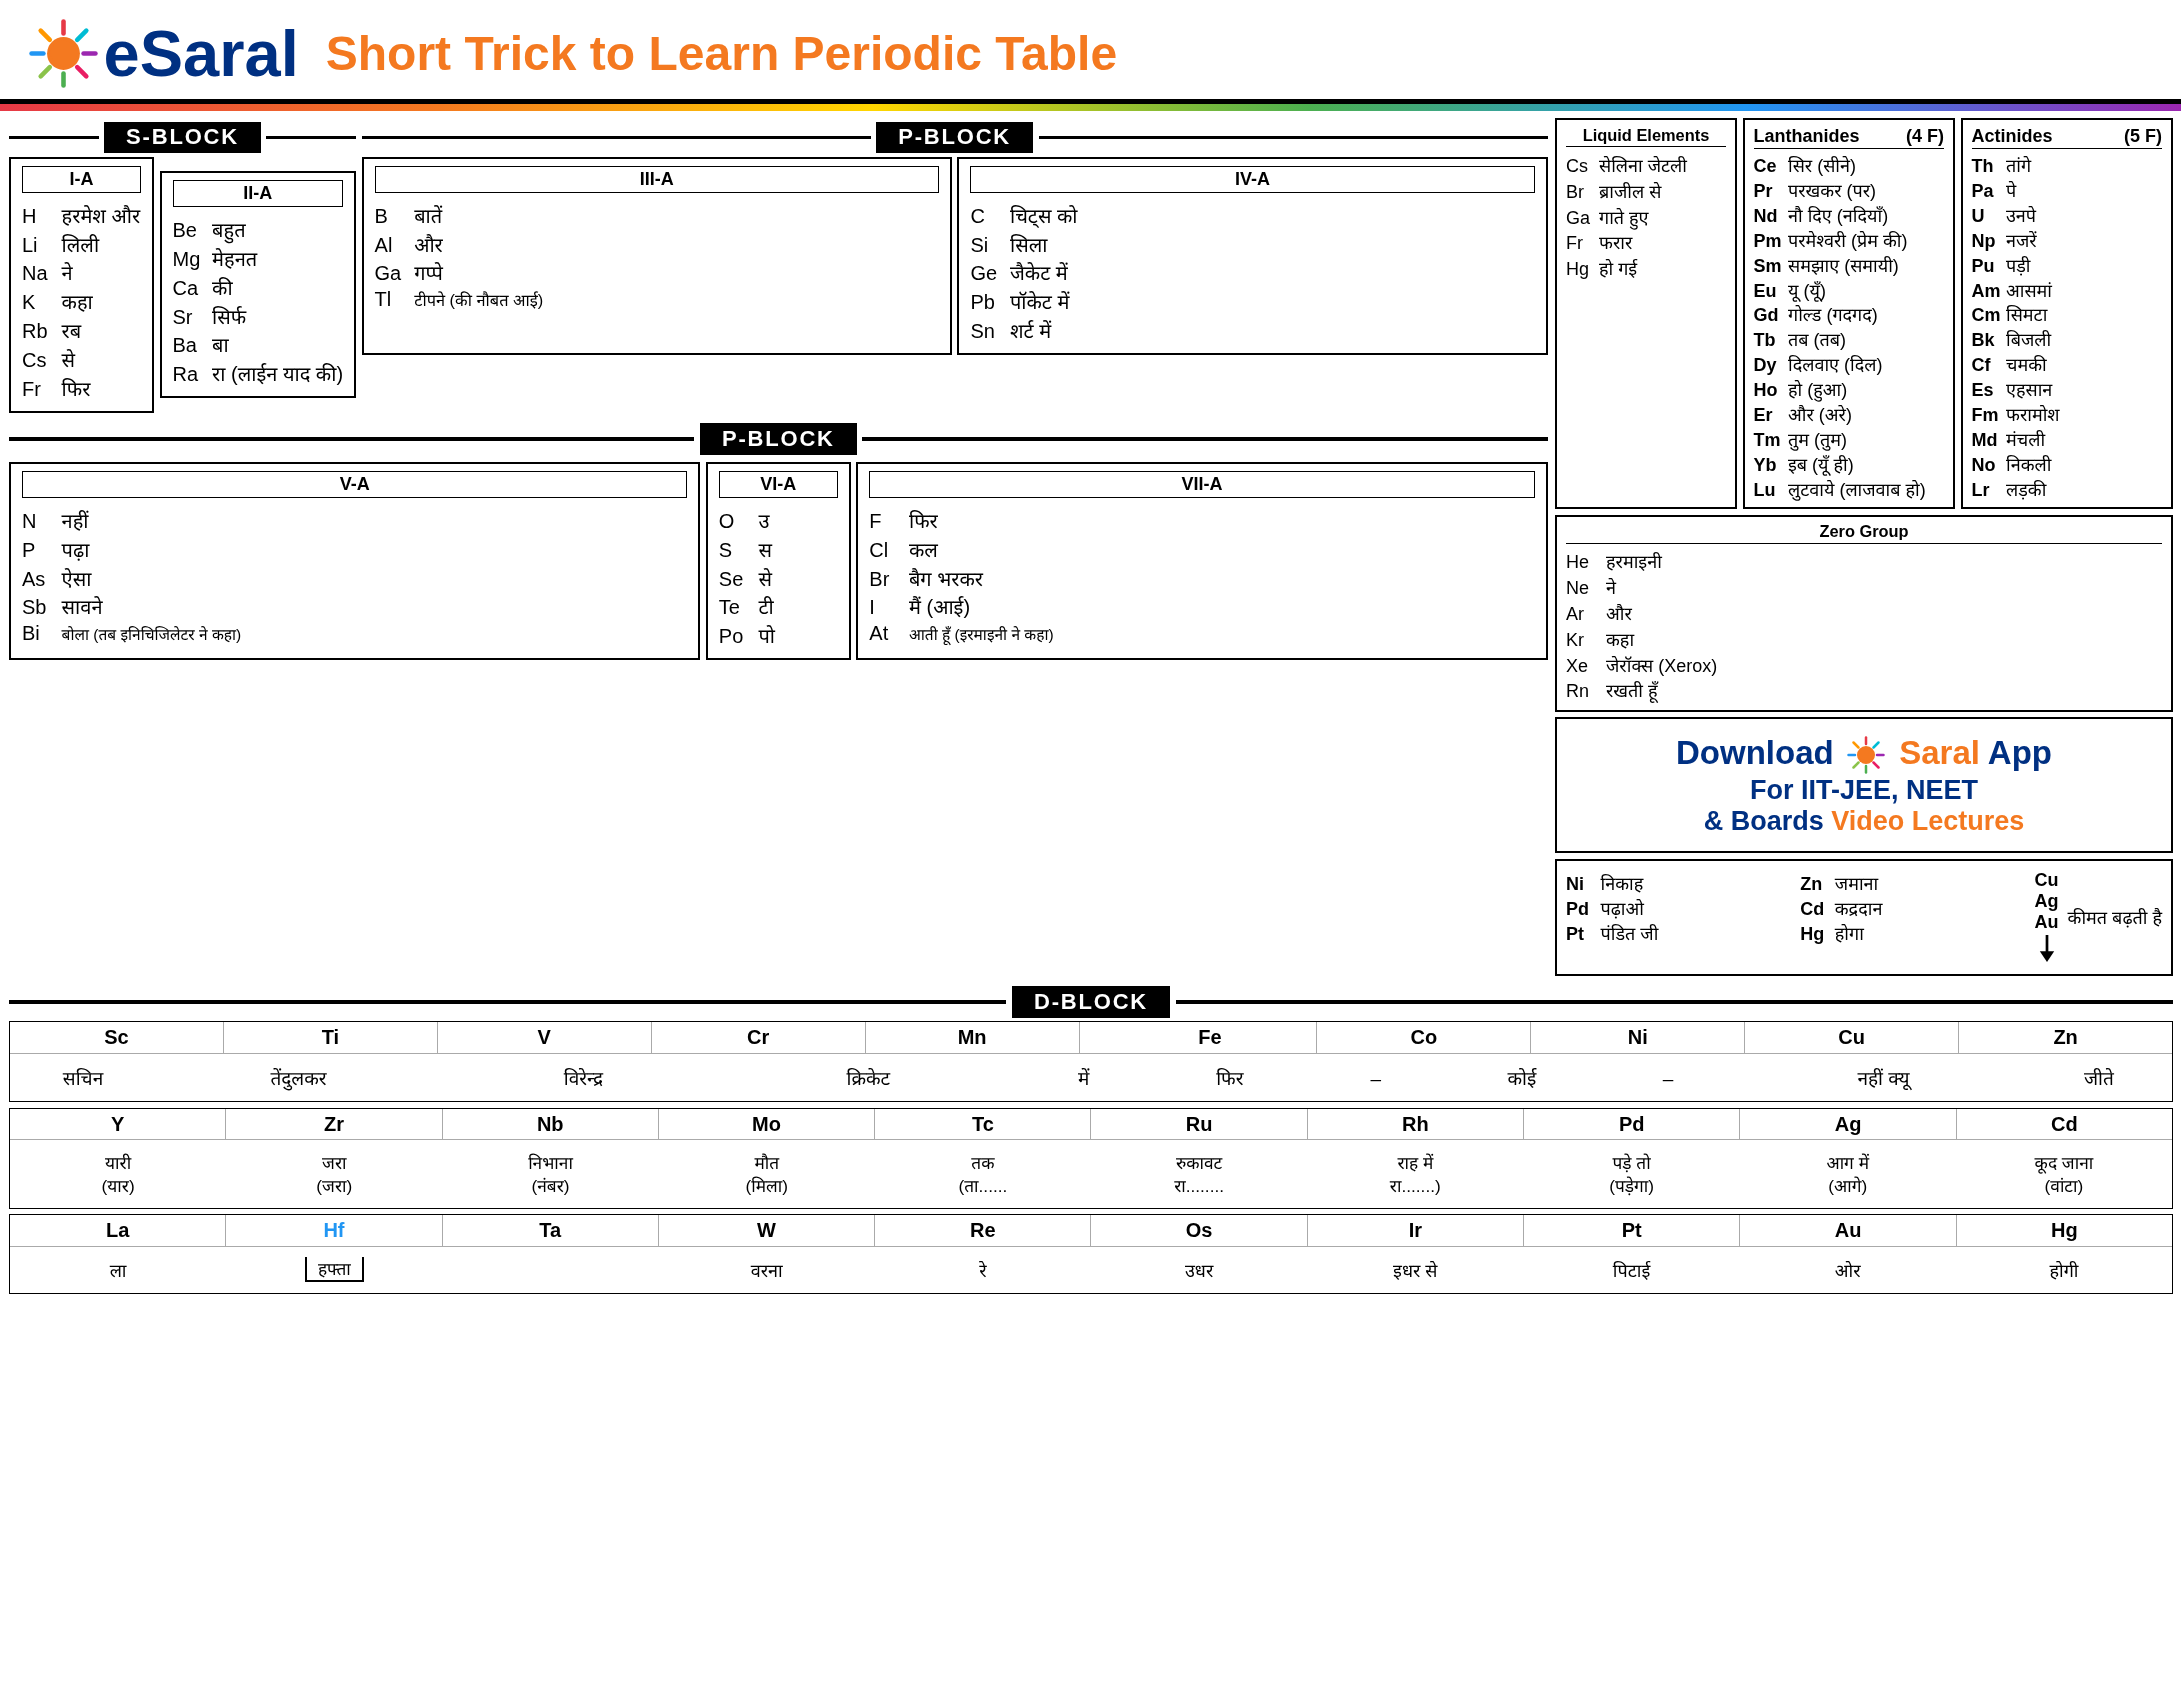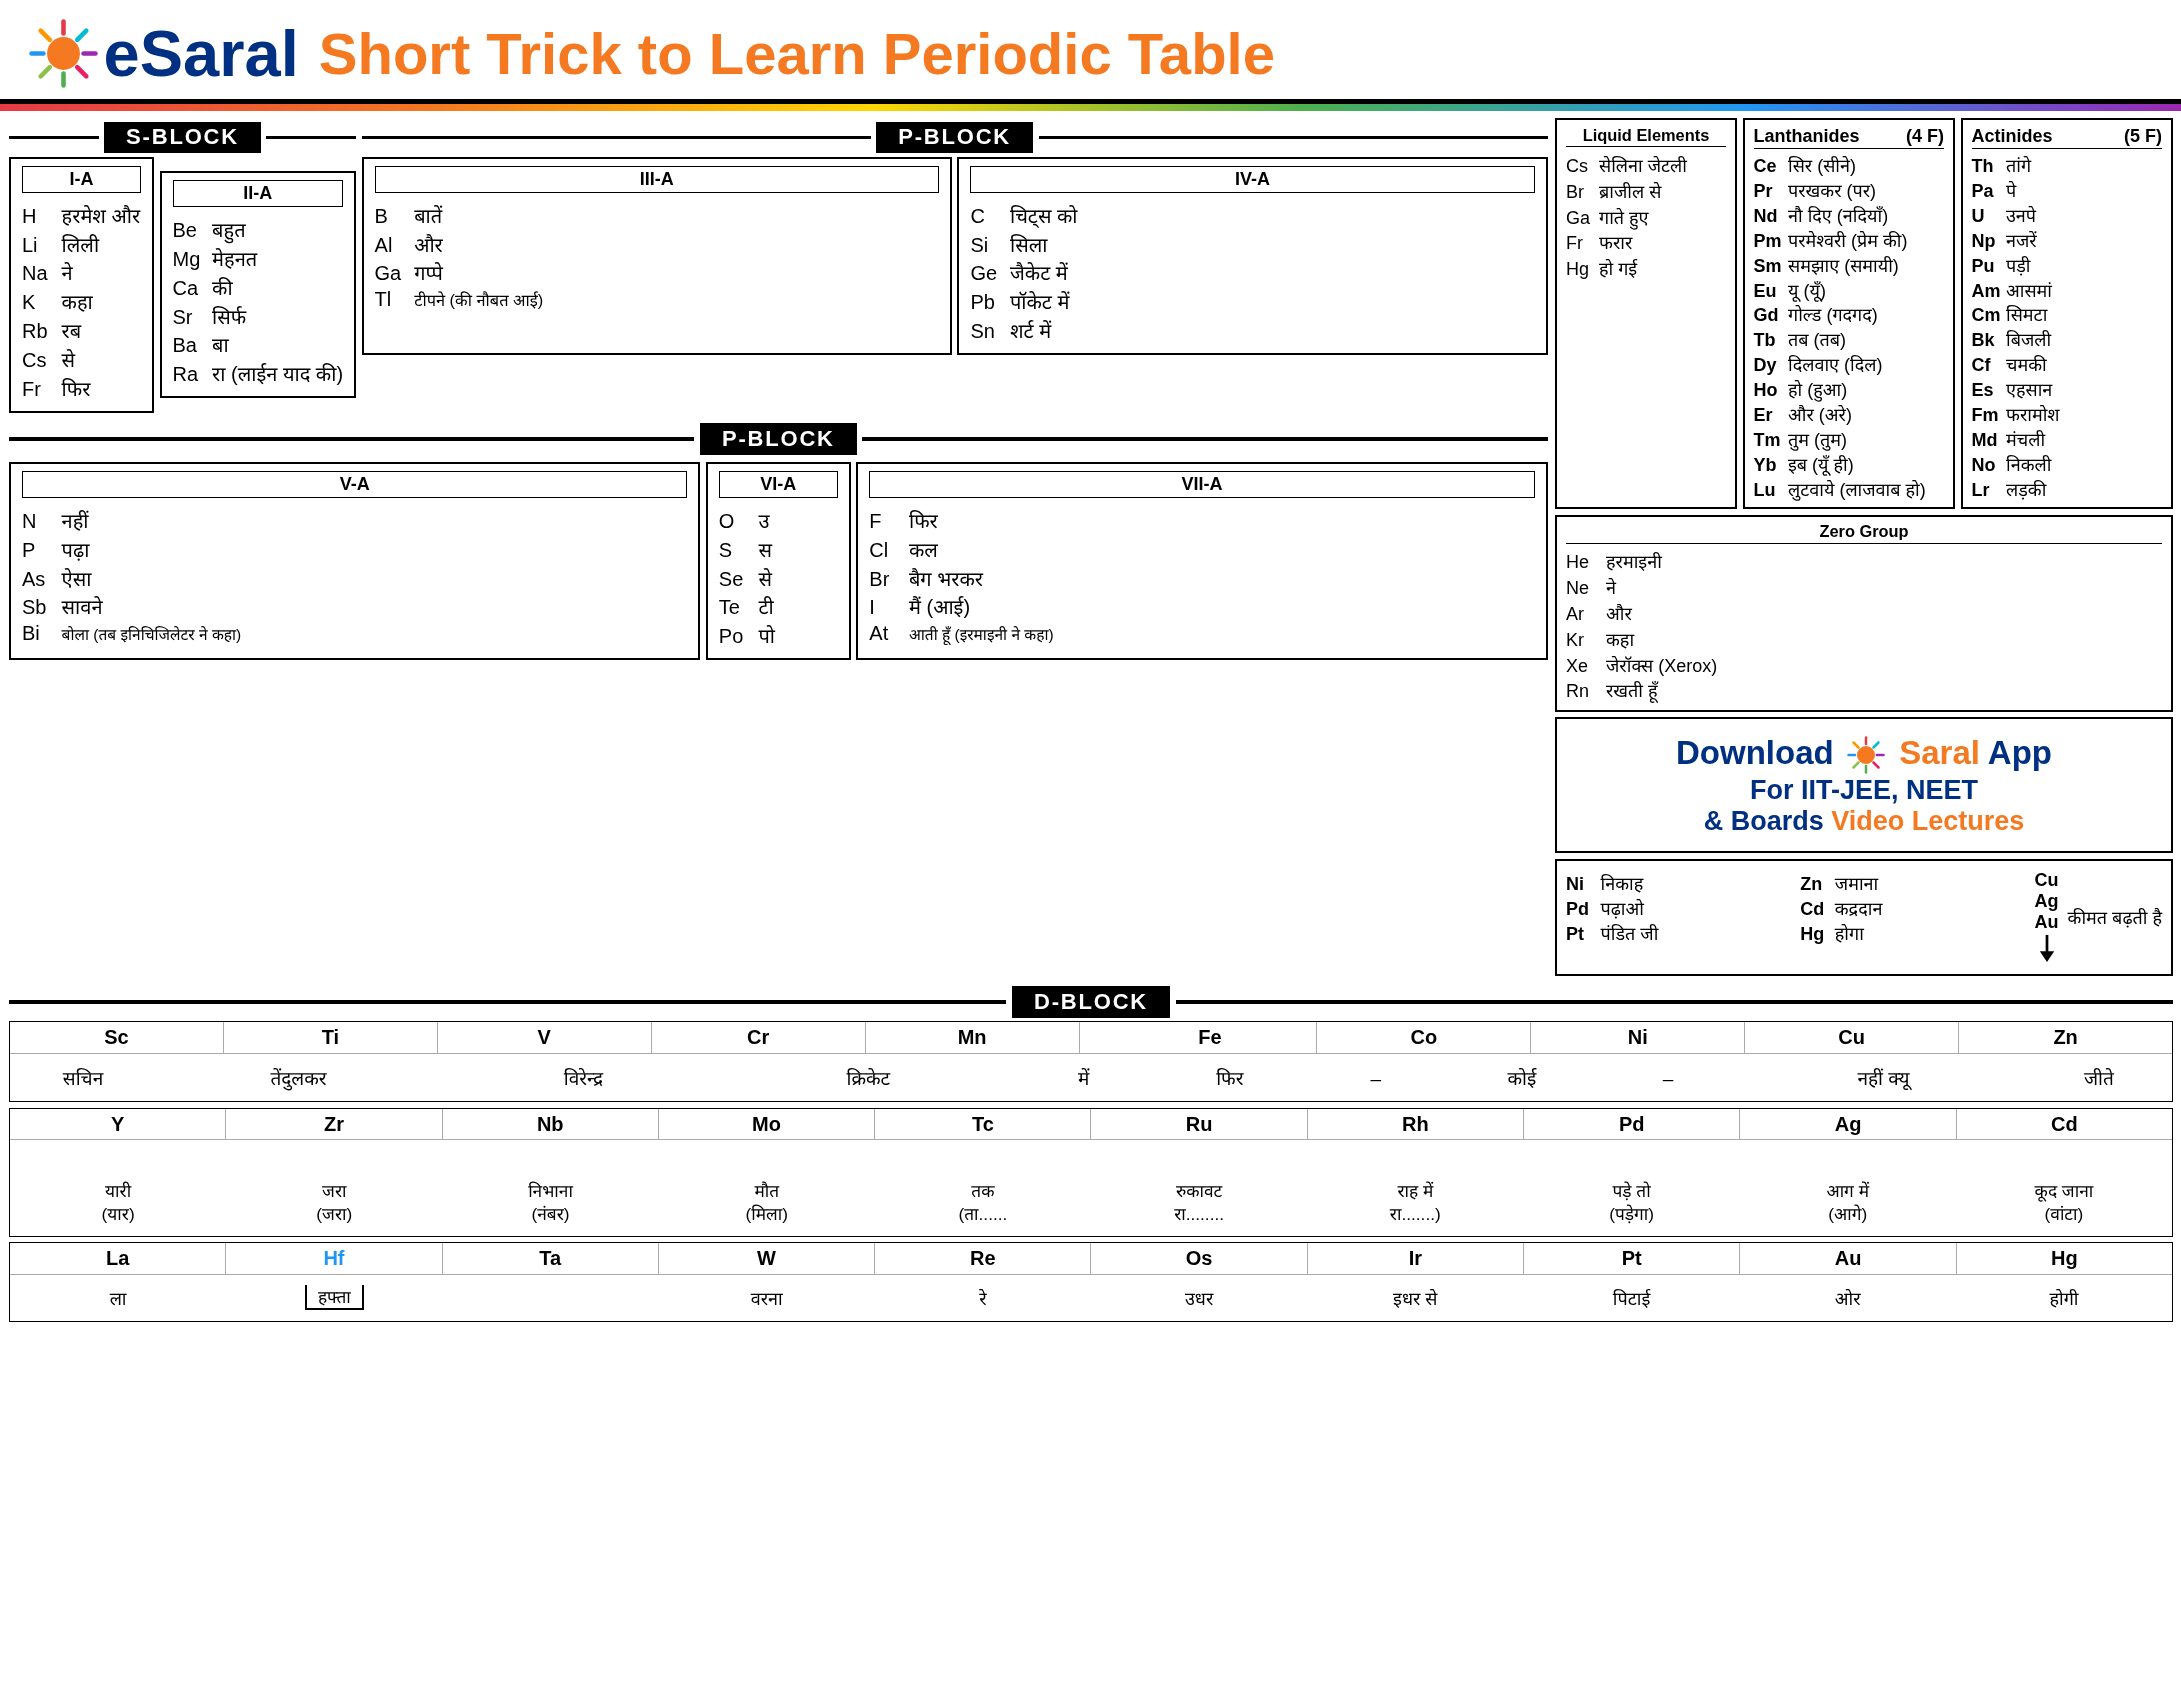--- a/index.html
+++ b/index.html
@@ -19,24 +19,24 @@
       border-bottom: 5.5px solid #000;
     }
     .logo-text {
       font-size: 65px;
       font-weight: 900;
       color: #003082;
       display: flex;
       align-items: center;
     }
     .header-subtitle {
-      font-size: 58px;
+      font-size: 48px;
       font-weight: 700;
       color: #003082;
-      margin-left: 20px;
+      margin-left: 27px;
     }
     .header-subtitle span {
       color: #f47920;
     }
 
     .group-box {
       border: 2.3px solid #000;
       padding: 7.3px 11px;
       min-width: 145px;
     }
@@ -735,21 +735,21 @@
       </div>
       <div style="display:flex;align-items:baseline;padding:7.3px 0;">
         <div style="flex:1;text-align:center;font-size:17.3px;padding:3.6px;">यारी<br>(यार)</div>
         <div style="flex:1;text-align:center;font-size:17.3px;padding:3.6px;">जरा<br>(जरा)</div>
         <div style="flex:1;text-align:center;font-size:17.3px;padding:3.6px;">निभाना<br>(नंबर)</div>
         <div style="flex:1;text-align:center;font-size:17.3px;padding:3.6px;">मौत<br>(मिला)</div>
         <div style="flex:1;text-align:center;font-size:17.3px;padding:3.6px;">तक<br>(ता......</div>
         <div style="flex:1;text-align:center;font-size:17.3px;padding:3.6px;">रुकावट<br>रा........</div>
         <div style="flex:1;text-align:center;font-size:17.3px;padding:3.6px;">राह में<br>रा.......)</div>
         <div style="flex:1;text-align:center;font-size:17.3px;padding:3.6px;">पड़े तो<br>(पड़ेगा)</div>
-        <div style="flex:1;text-align:center;font-size:17.3px;padding:3.6px;margin-top:28px;">आग में<br>(आगे)</div>
+        <div style="flex:1;text-align:center;font-size:17.3px;padding:3.6px;">आग में<br>(आगे)</div>
         <div style="flex:1;text-align:center;font-size:17.3px;padding:3.6px;">कूद जाना<br>(वांटा)</div>
       </div>
     </div>
 
     <div style="border:1.8px solid #000;">
       <div style="display:flex;border-bottom:0.9px solid #aaa;">
         <div style="flex:1;text-align:center;font-weight:700;font-size:20px;padding:3.6px;border-right:0.9px solid #aaa;">La</div>
         <div style="flex:1;text-align:center;font-weight:700;font-size:20px;padding:3.6px;border-right:0.9px solid #aaa;color:#2196f3;">Hf</div>
         <div style="flex:1;text-align:center;font-weight:700;font-size:20px;padding:3.6px;border-right:0.9px solid #aaa;">Ta</div>
         <div style="flex:1;text-align:center;font-weight:700;font-size:20px;padding:3.6px;border-right:0.9px solid #aaa;">W</div>

